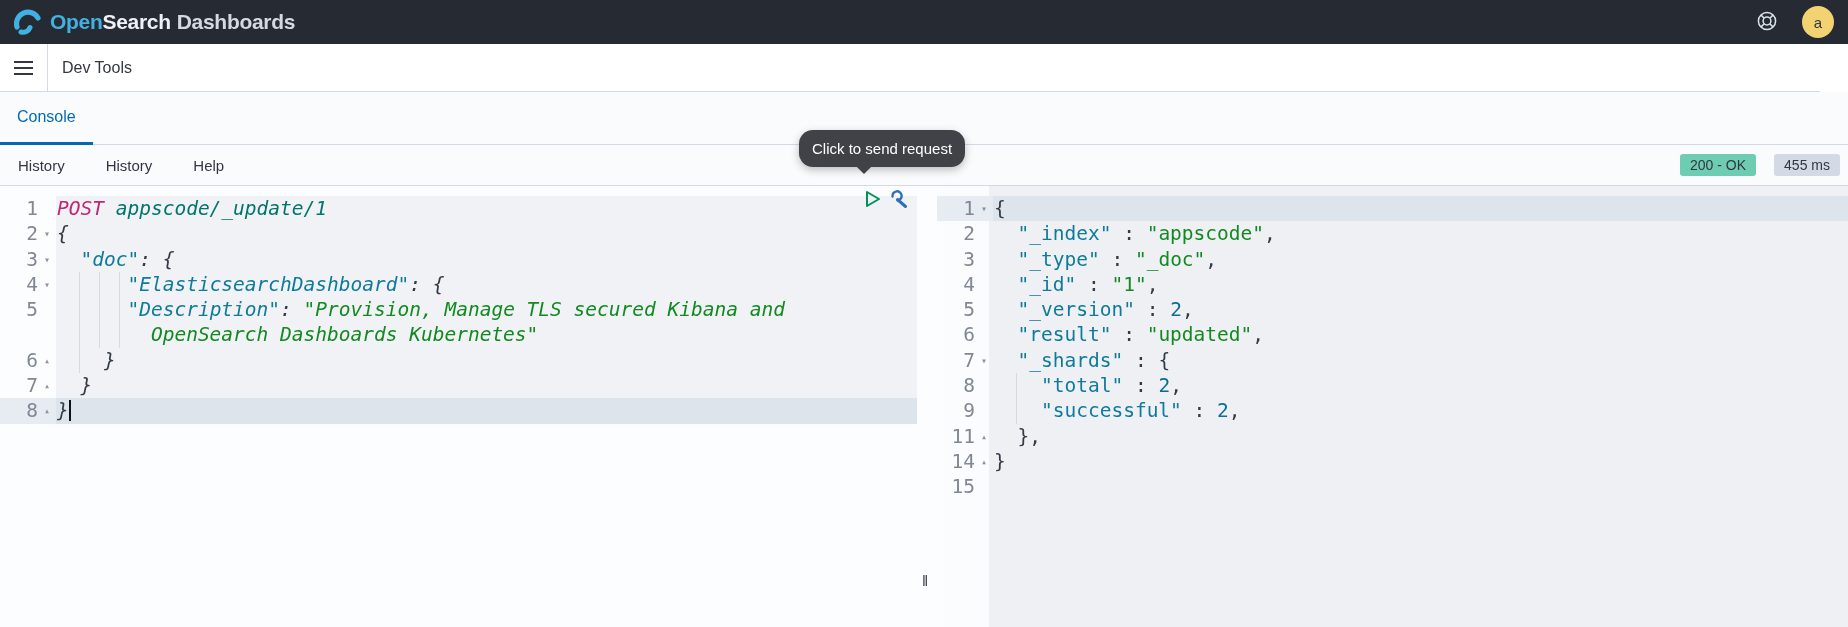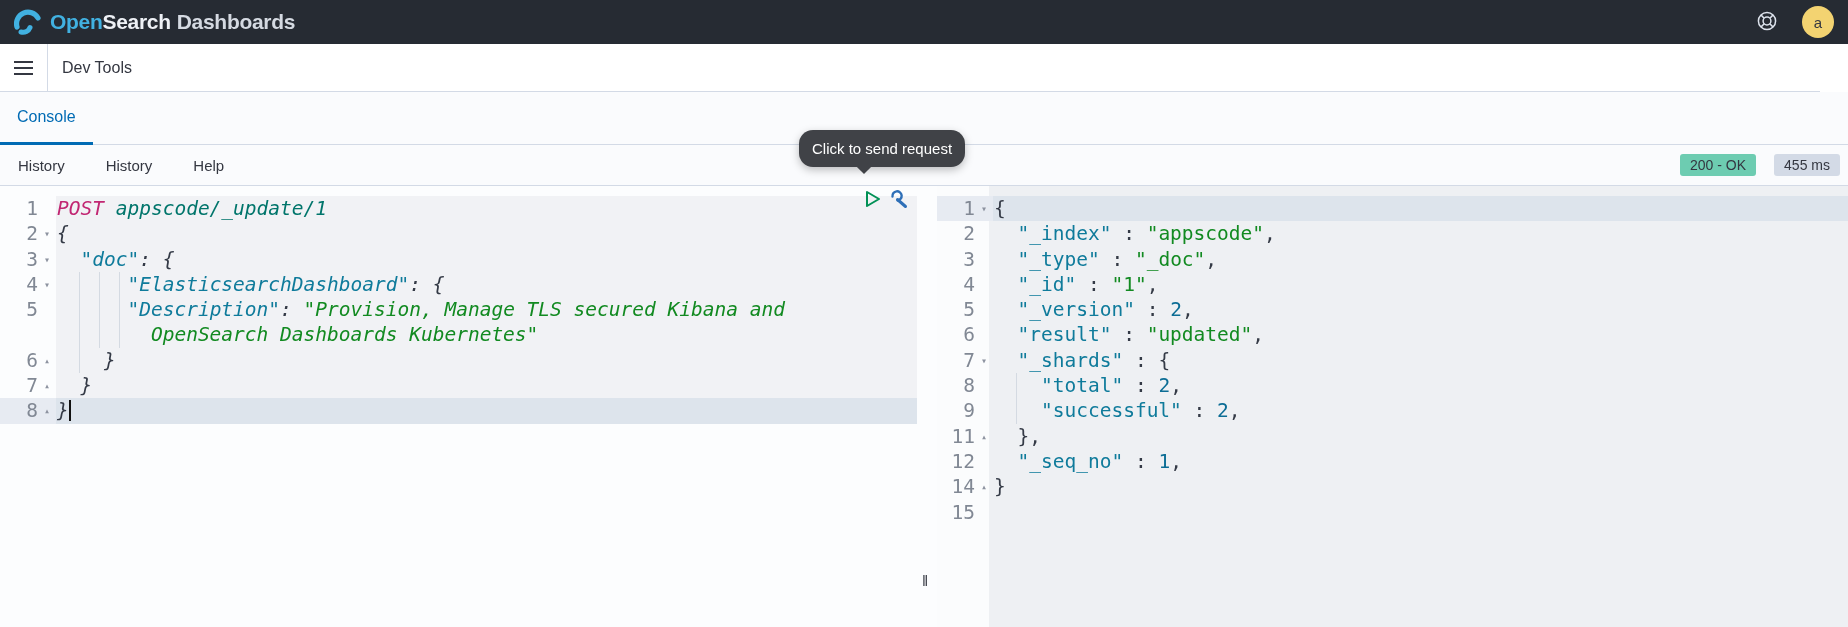--- a/index.html
+++ b/index.html
@@ -163,21 +163,20 @@
   <div class="crow active"><span class="ln">1</span><span class="fold">▾</span><span class="code"><span class="tok-punct">{</span></span></div>
       <div class="crow"><span class="ln">2</span><span class="fold"></span><span class="code"><span class="tok-plain">  </span><span class="tok-key">"_index"</span><span class="tok-punct"> : </span><span class="tok-str">"appscode"</span><span class="tok-punct">,</span></span></div>
       <div class="crow"><span class="ln">3</span><span class="fold"></span><span class="code"><span class="tok-plain">  </span><span class="tok-key">"_type"</span><span class="tok-punct"> : </span><span class="tok-str">"_doc"</span><span class="tok-punct">,</span></span></div>
       <div class="crow"><span class="ln">4</span><span class="fold"></span><span class="code"><span class="tok-plain">  </span><span class="tok-key">"_id"</span><span class="tok-punct"> : </span><span class="tok-str">"1"</span><span class="tok-punct">,</span></span></div>
       <div class="crow"><span class="ln">5</span><span class="fold"></span><span class="code"><span class="tok-plain">  </span><span class="tok-key">"_version"</span><span class="tok-punct"> : </span><span class="tok-num">2</span><span class="tok-punct">,</span></span></div>
       <div class="crow"><span class="ln">6</span><span class="fold"></span><span class="code"><span class="tok-plain">  </span><span class="tok-key">"result"</span><span class="tok-punct"> : </span><span class="tok-str">"updated"</span><span class="tok-punct">,</span></span></div>
       <div class="crow"><span class="ln">7</span><span class="fold">▾</span><span class="code"><span class="tok-plain">  </span><span class="tok-key">"_shards"</span><span class="tok-punct"> : {</span></span></div>
       <div class="crow"><span class="ln">8</span><span class="fold"></span><span class="code"><i class="guide" style="left: 2ch;"></i><span class="tok-plain">    </span><span class="tok-key">"total"</span><span class="tok-punct"> : </span><span class="tok-num">2</span><span class="tok-punct">,</span></span></div>
       <div class="crow"><span class="ln">9</span><span class="fold"></span><span class="code"><i class="guide" style="left: 2ch;"></i><span class="tok-plain">    </span><span class="tok-key">"successful"</span><span class="tok-punct"> : </span><span class="tok-num">2</span><span class="tok-punct">,</span></span></div>
       <div class="crow"><span class="ln">11</span><span class="fold">▴</span><span class="code"><span class="tok-plain">  </span><span class="tok-punct">},</span></span></div>
-      <div class="crow"><span class="ln">12</span><span class="fold"></span><span class="code"><span class="tok-plain">  </span><span class="tok-key">"_seq_no"</span><span class="tok-punct"> : </span><span class="tok-num">1</span><span class="tok-punct">,</span></span></div>
       <div class="crow"><span class="ln">14</span><span class="fold">▴</span><span class="code"><span class="tok-punct">}</span></span></div>
       <div class="crow"><span class="ln">15</span><span class="fold"></span><span class="code"></span></div>
     </div>
 </div>
 
 <div class="req-actions">
   <button class="icon-btn">
     <svg width="22" height="22" viewBox="0 0 22 22">
       <polygon points="6,4 18,11 6,18" fill="none" stroke="#029156" stroke-width="2" stroke-linejoin="round"></polygon>
     </svg>

